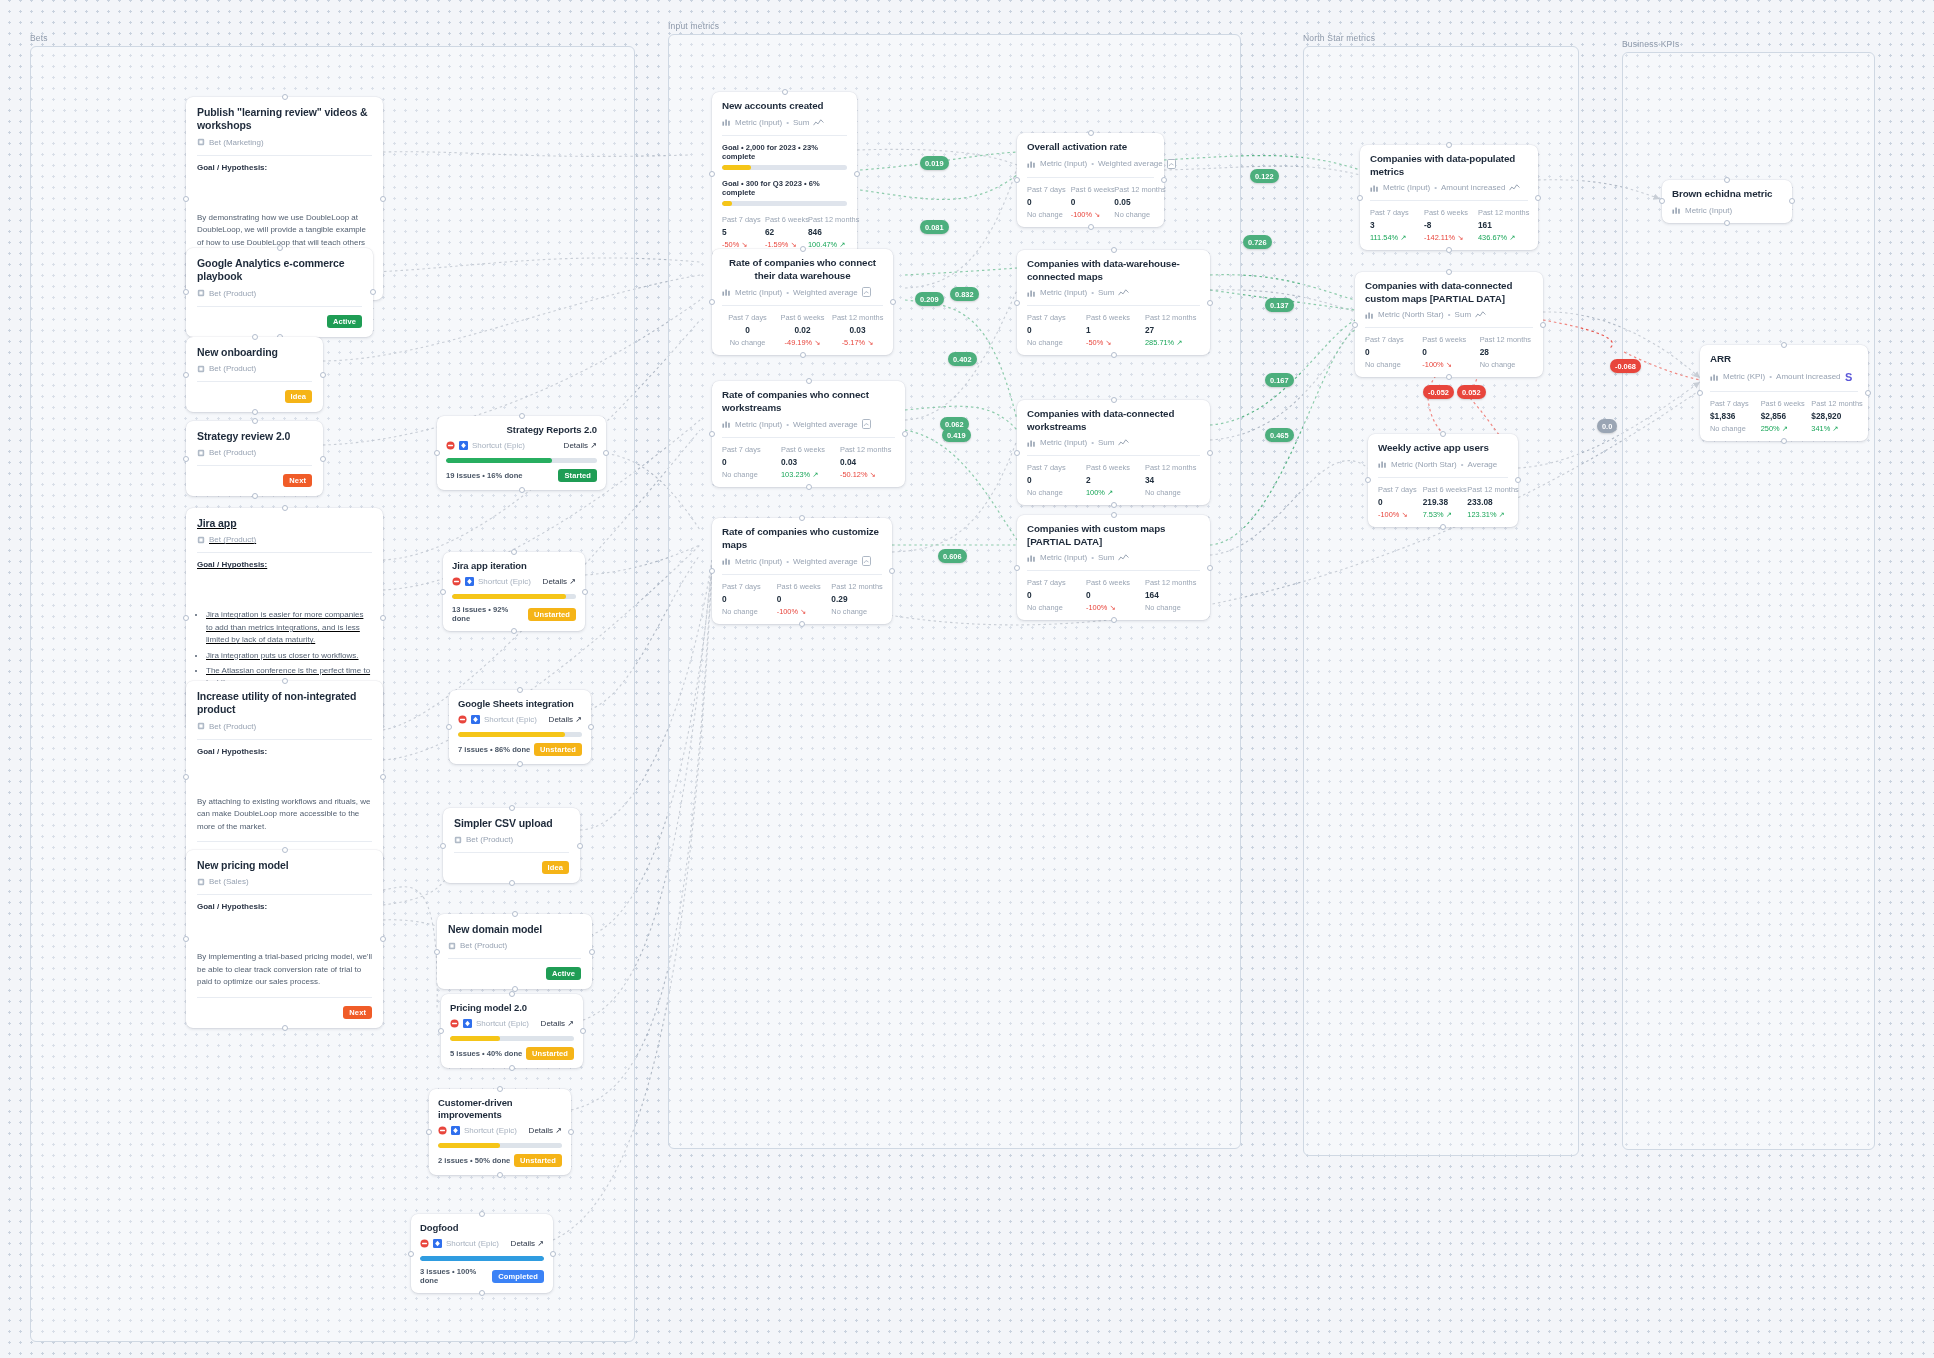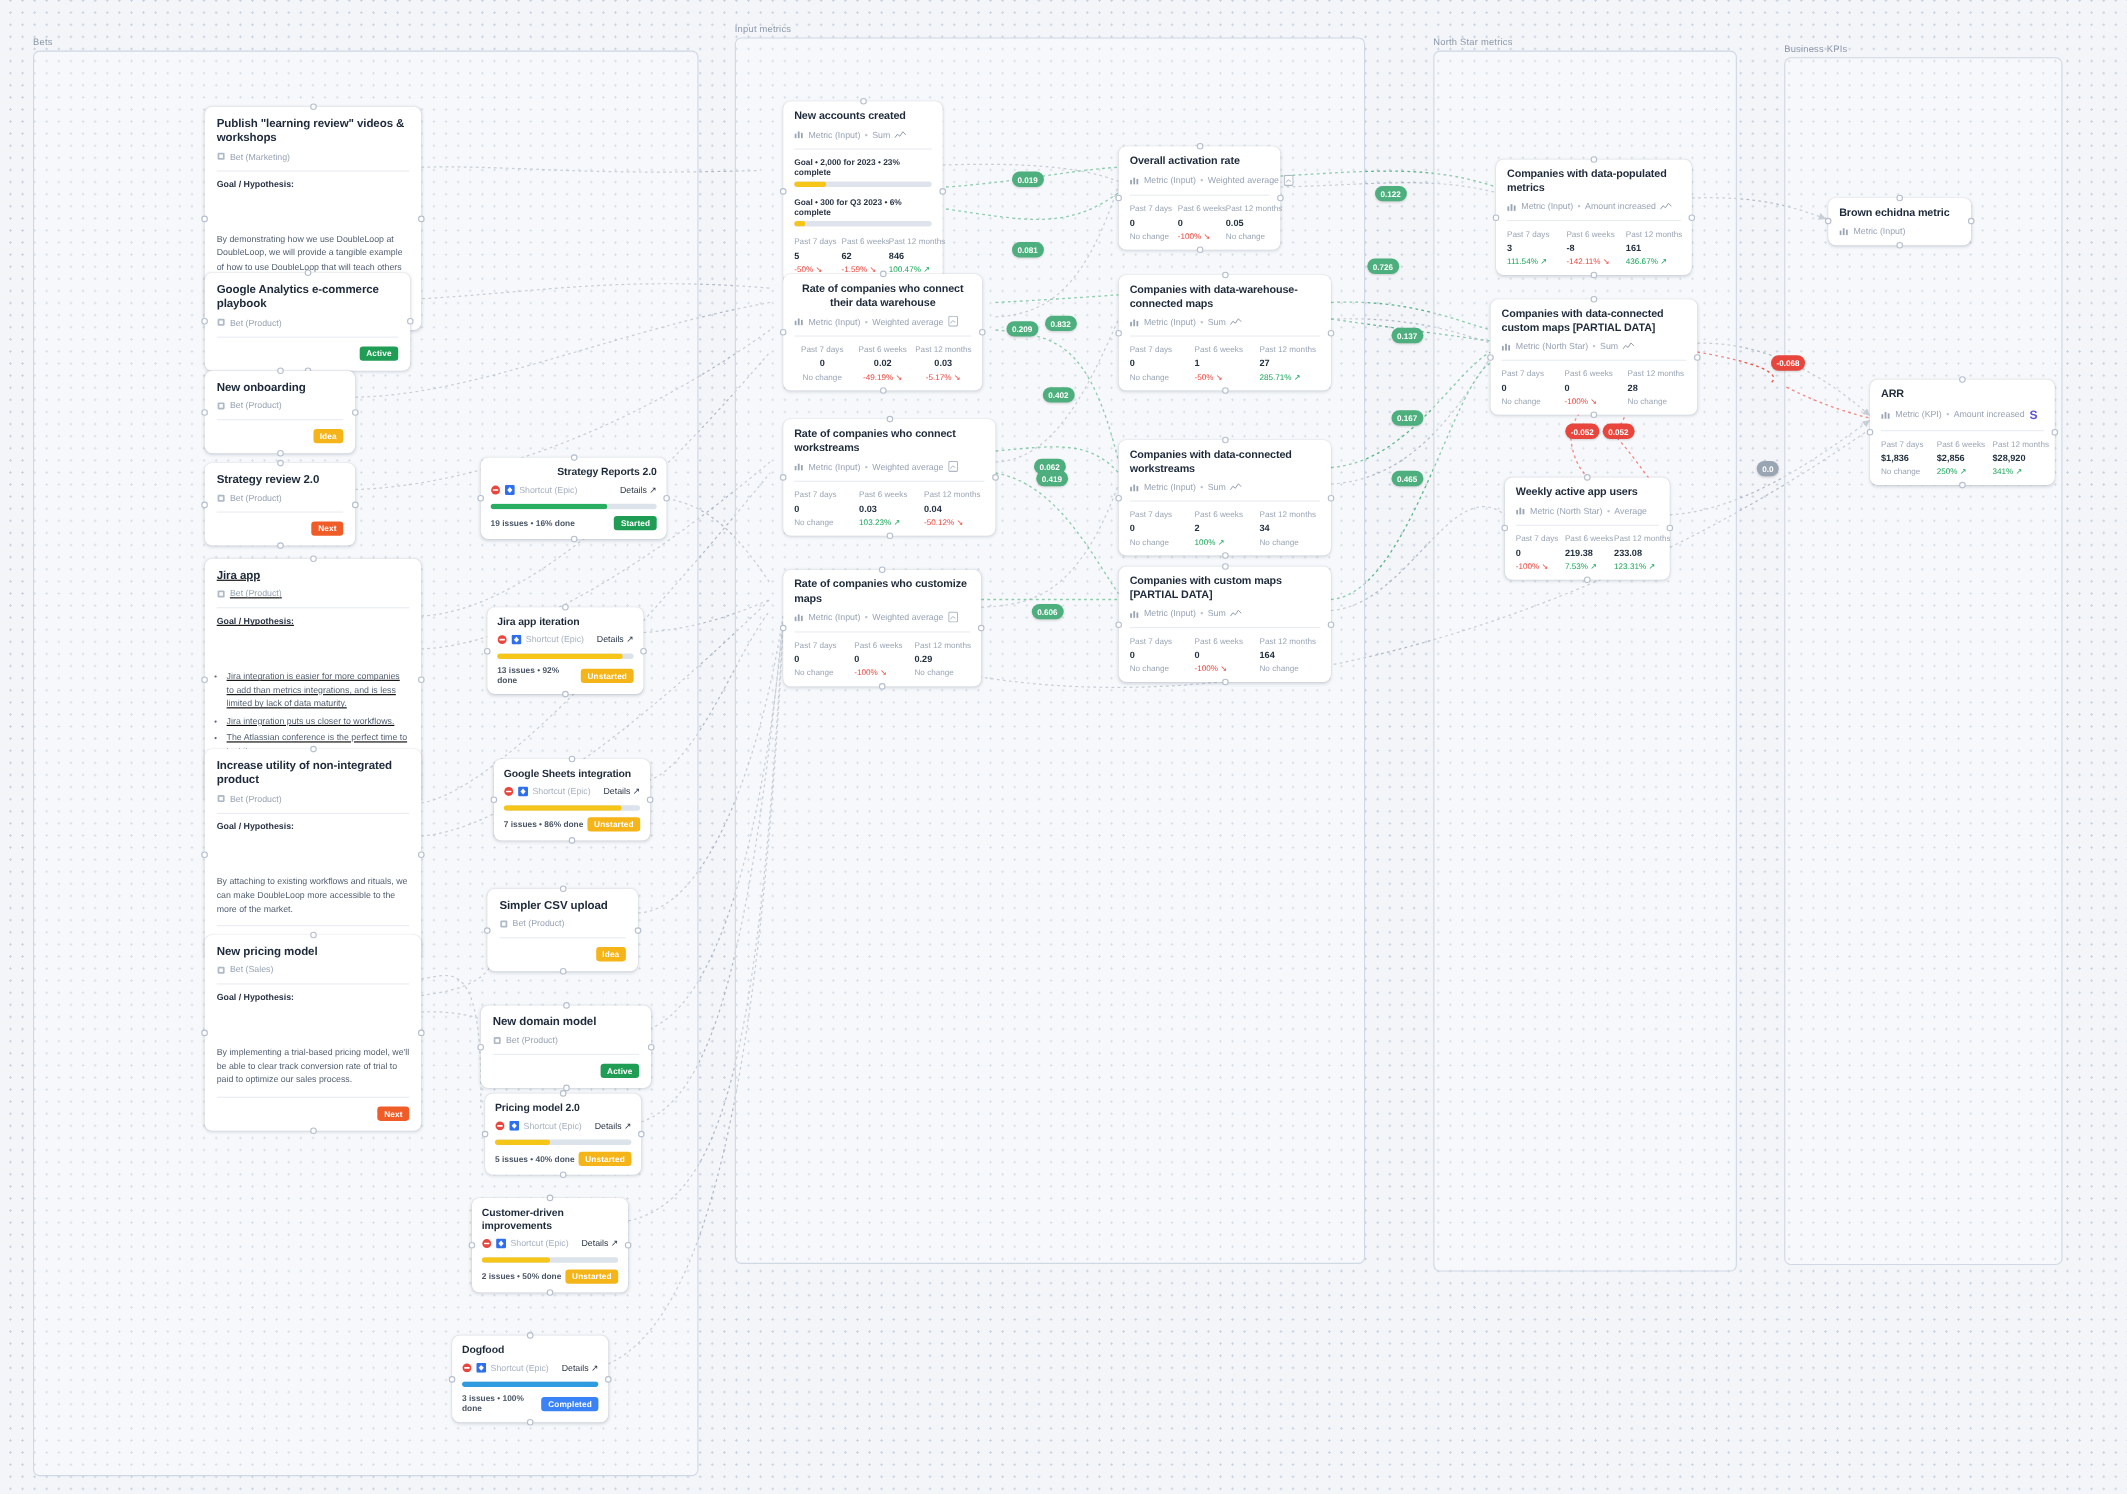--- a/index.html
+++ b/index.html
@@ -1131,18 +1131,18 @@
       <div class="chip" style="left: 1243px; top: 235px; background: rgb(76, 175, 125);">0.726</div>
       <div class="chip" style="left: 915px; top: 292px; background: rgb(76, 175, 125);">0.209</div>
       <div class="chip" style="left: 950px; top: 287px; background: rgb(76, 175, 125);">0.832</div>
       <div class="chip" style="left: 1265px; top: 298px; background: rgb(76, 175, 125);">0.137</div>
       <div class="chip" style="left: 920px; top: 352px; background: rgb(76, 175, 125); margin-left: 28px;">0.402</div>
       <div class="chip" style="left: 1265px; top: 373px; background: rgb(76, 175, 125);">0.167</div>
       <div class="chip" style="left: 940px; top: 417px; background: rgb(76, 175, 125);">0.062</div>
       <div class="chip" style="left: 942px; top: 428px; background: rgb(76, 175, 125);">0.419</div>
       <div class="chip" style="left: 1265px; top: 428px; background: rgb(76, 175, 125);">0.465</div>
       <div class="chip" style="left: 938px; top: 549px; background: rgb(76, 175, 125);">0.606</div>
-      <div class="chip" style="left: 1610px; top: 323px; background: rgb(232, 69, 60);">-0.068</div>
+      <div class="chip" style="left: 1610px; top: 359px; background: rgb(232, 69, 60);">-0.068</div>
       <div class="chip" style="left: 1423px; top: 385px; background: rgb(232, 69, 60);">-0.052</div>
       <div class="chip" style="left: 1457px; top: 385px; background: rgb(232, 69, 60);">0.052</div>
       <div class="chip" style="left: 1597px; top: 419px; background: rgb(154, 165, 180);">0.0</div>
     </div>
 </div>
 
 </body></html>

